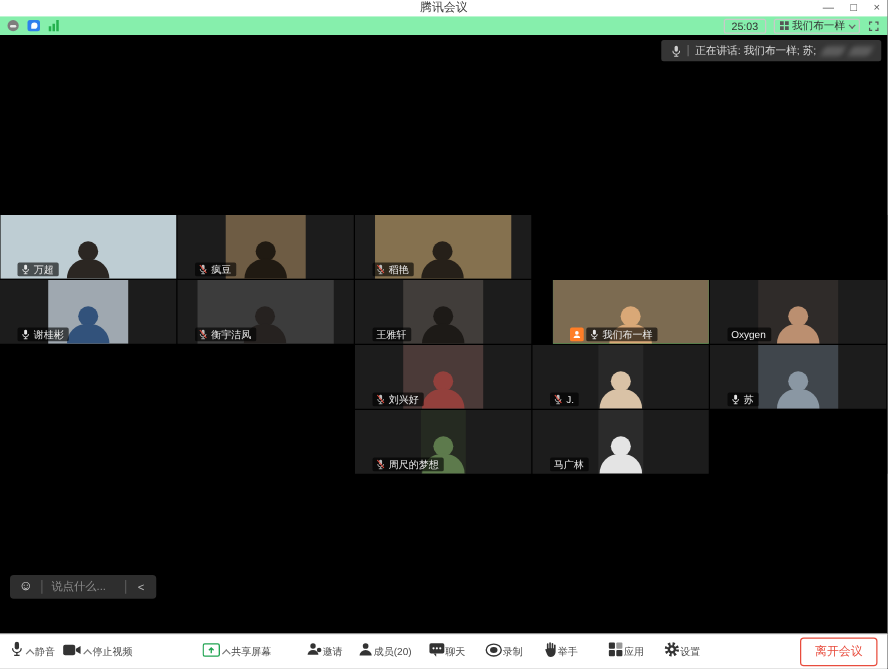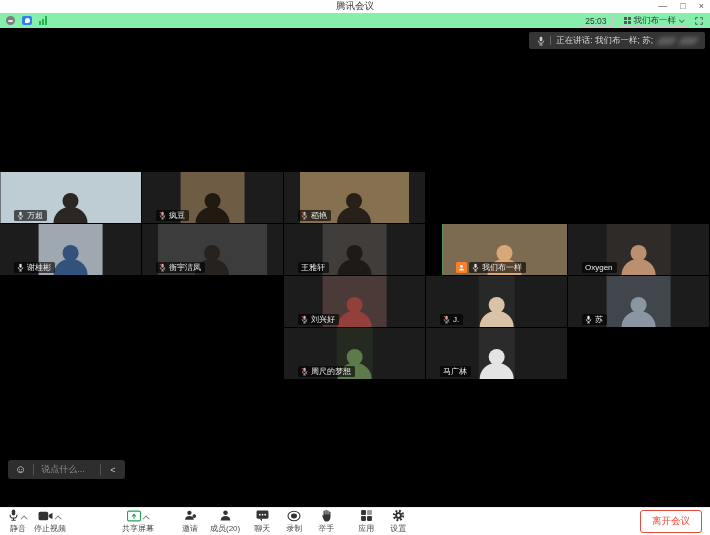--- a/index.html
+++ b/index.html
@@ -57,21 +57,21 @@
   .chat-pill { position:absolute; left:8px; bottom:28px; height:19px; background:#2e2e2e; border-radius:3px;
     display:flex; align-items:center; padding:0 7px; gap:7px; }
   .chat-pill .emoji { color:#ddd; font-size:11px; line-height:19px; cursor:default; }
   .chat-pill .vdiv { width:1px; height:11px; background:#555; }
   .chat-pill .ph { font-size:9px; color:#8d8d8d; cursor:text; min-width:52px; }
   .chat-pill .collapse { font-size:9px; color:#c2c2c2; cursor:default; padding:0 2px; }
 
   
   .toolbar { position:absolute; left:0; bottom:0; width:710px; height:28px; background:#fff; border-top:1px solid #ececec;
     display:flex; align-items:center; padding:0 8px; }
-  .tb-item { display:flex; flex-direction:column; align-items:center; justify-content:center; cursor:default; }
+  .tb-item { display:flex; flex-direction:row; align-items:center; justify-content:center; cursor:default; }
   .tb-top { display:flex; align-items:center; height:14px; gap:2px; }
   .tb-label { font-size:8px; color:#4a4a4a; line-height:8px; margin-top:1px; white-space:nowrap; }
   .caret-up { width:5px; height:5px; border-left:1.2px solid #777; border-top:1.2px solid #777; transform:rotate(45deg) translateY(2px); margin-left:2px; }
   .ml6{margin-left:6px} .ml12{margin-left:12px} .ml14{margin-left:14px} .ml16{margin-left:16px}
   .ml24{margin-left:24px} .ml28{margin-left:28px} .ml56{margin-left:56px}
   .leave-btn { margin-left:auto; border:1px solid #e84c3d; color:#e84c3d; background:#fff; border-radius:3px;
     font-size:9.5px; padding:4px 11px; cursor:default; font-family:inherit; }
 </style>
 </head>
 <body>

